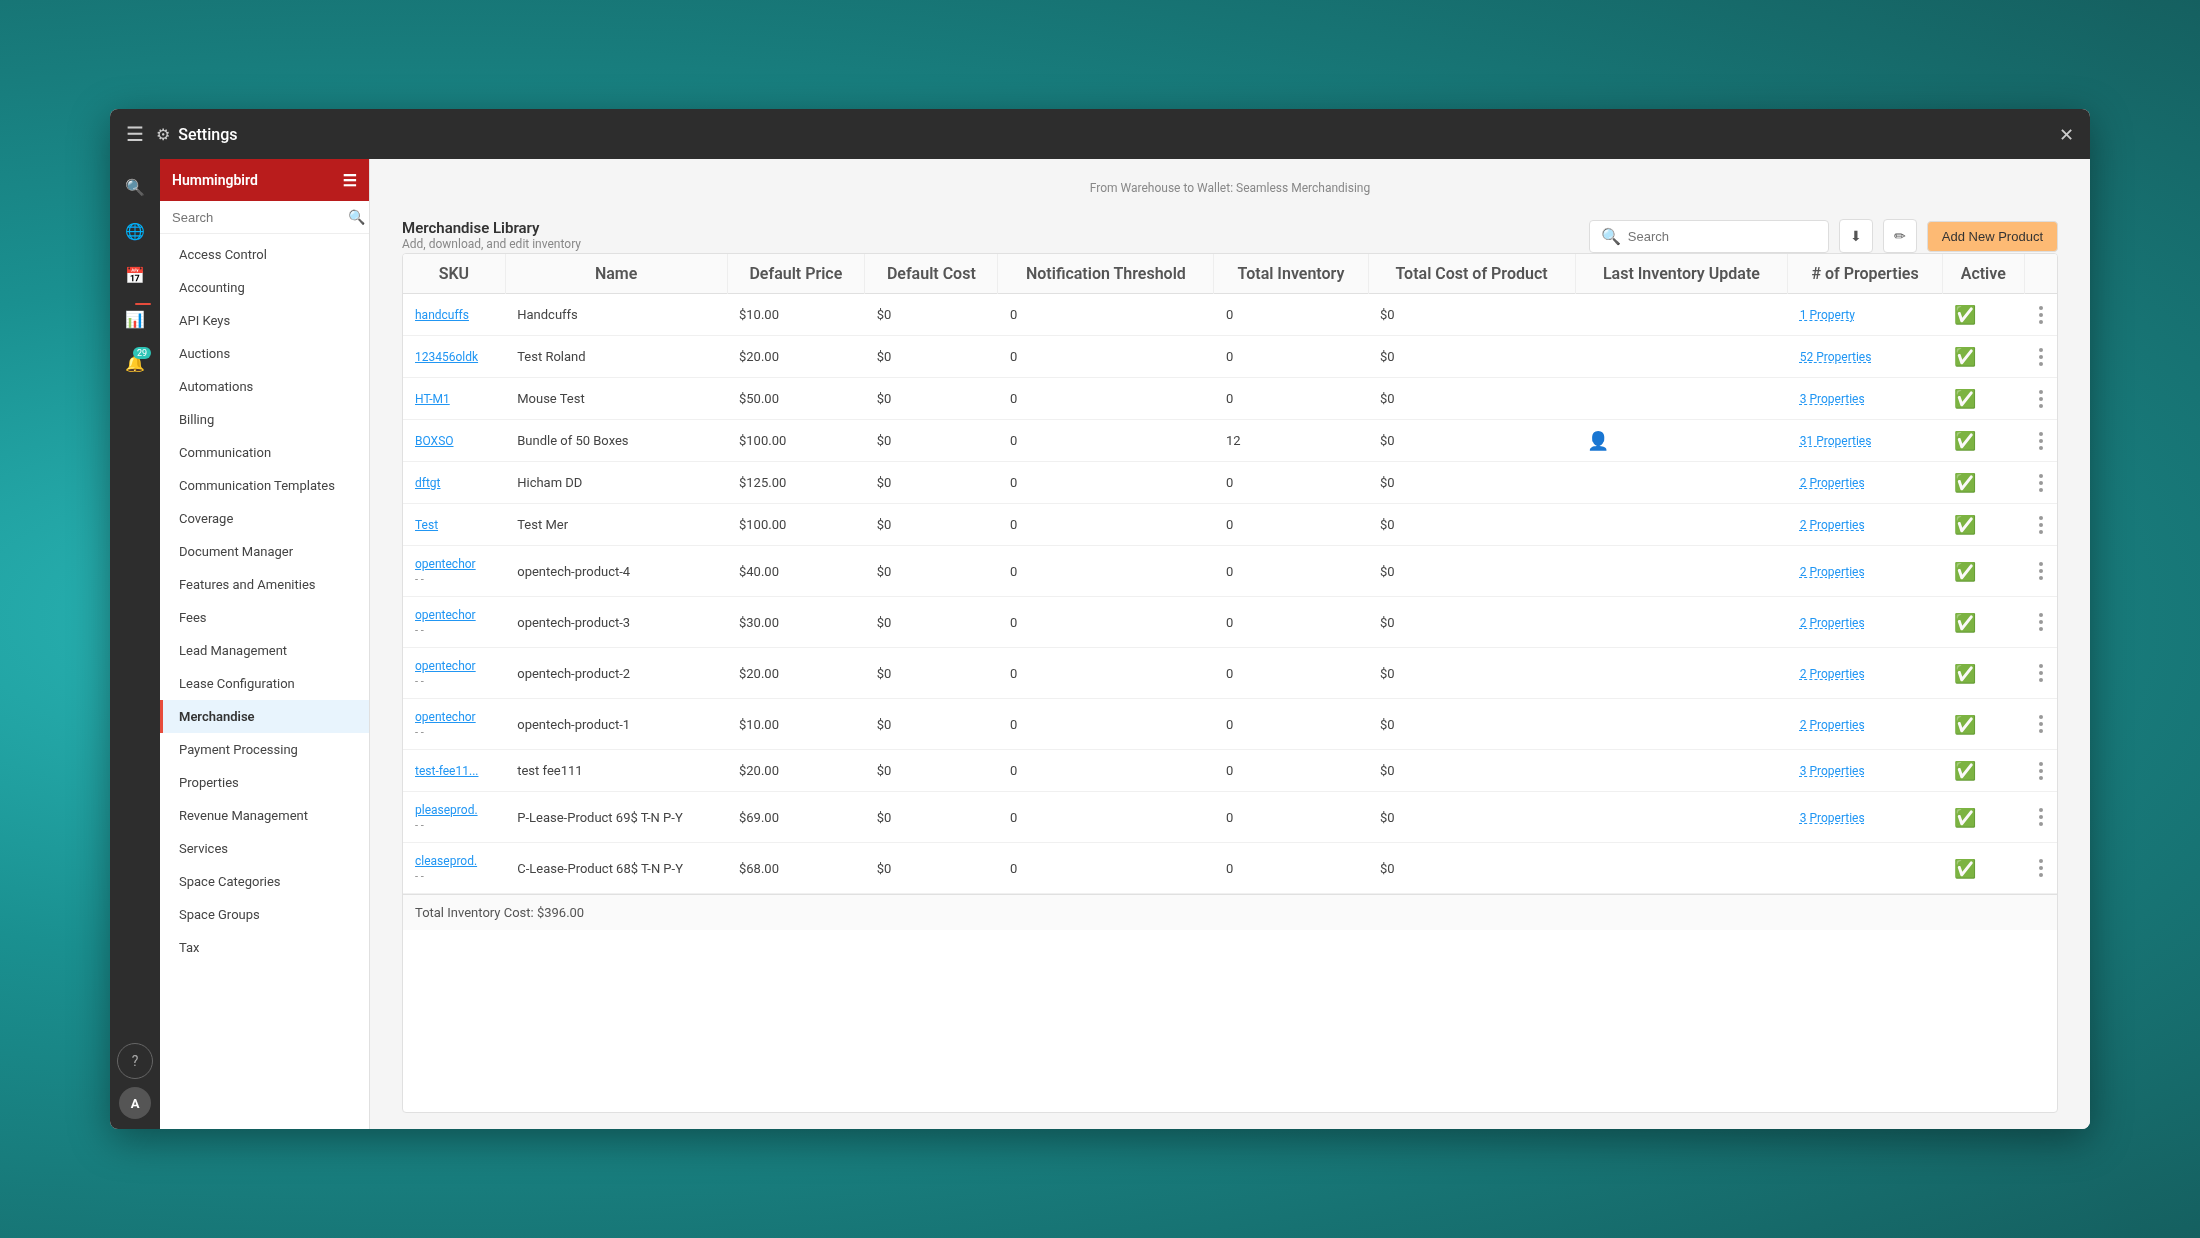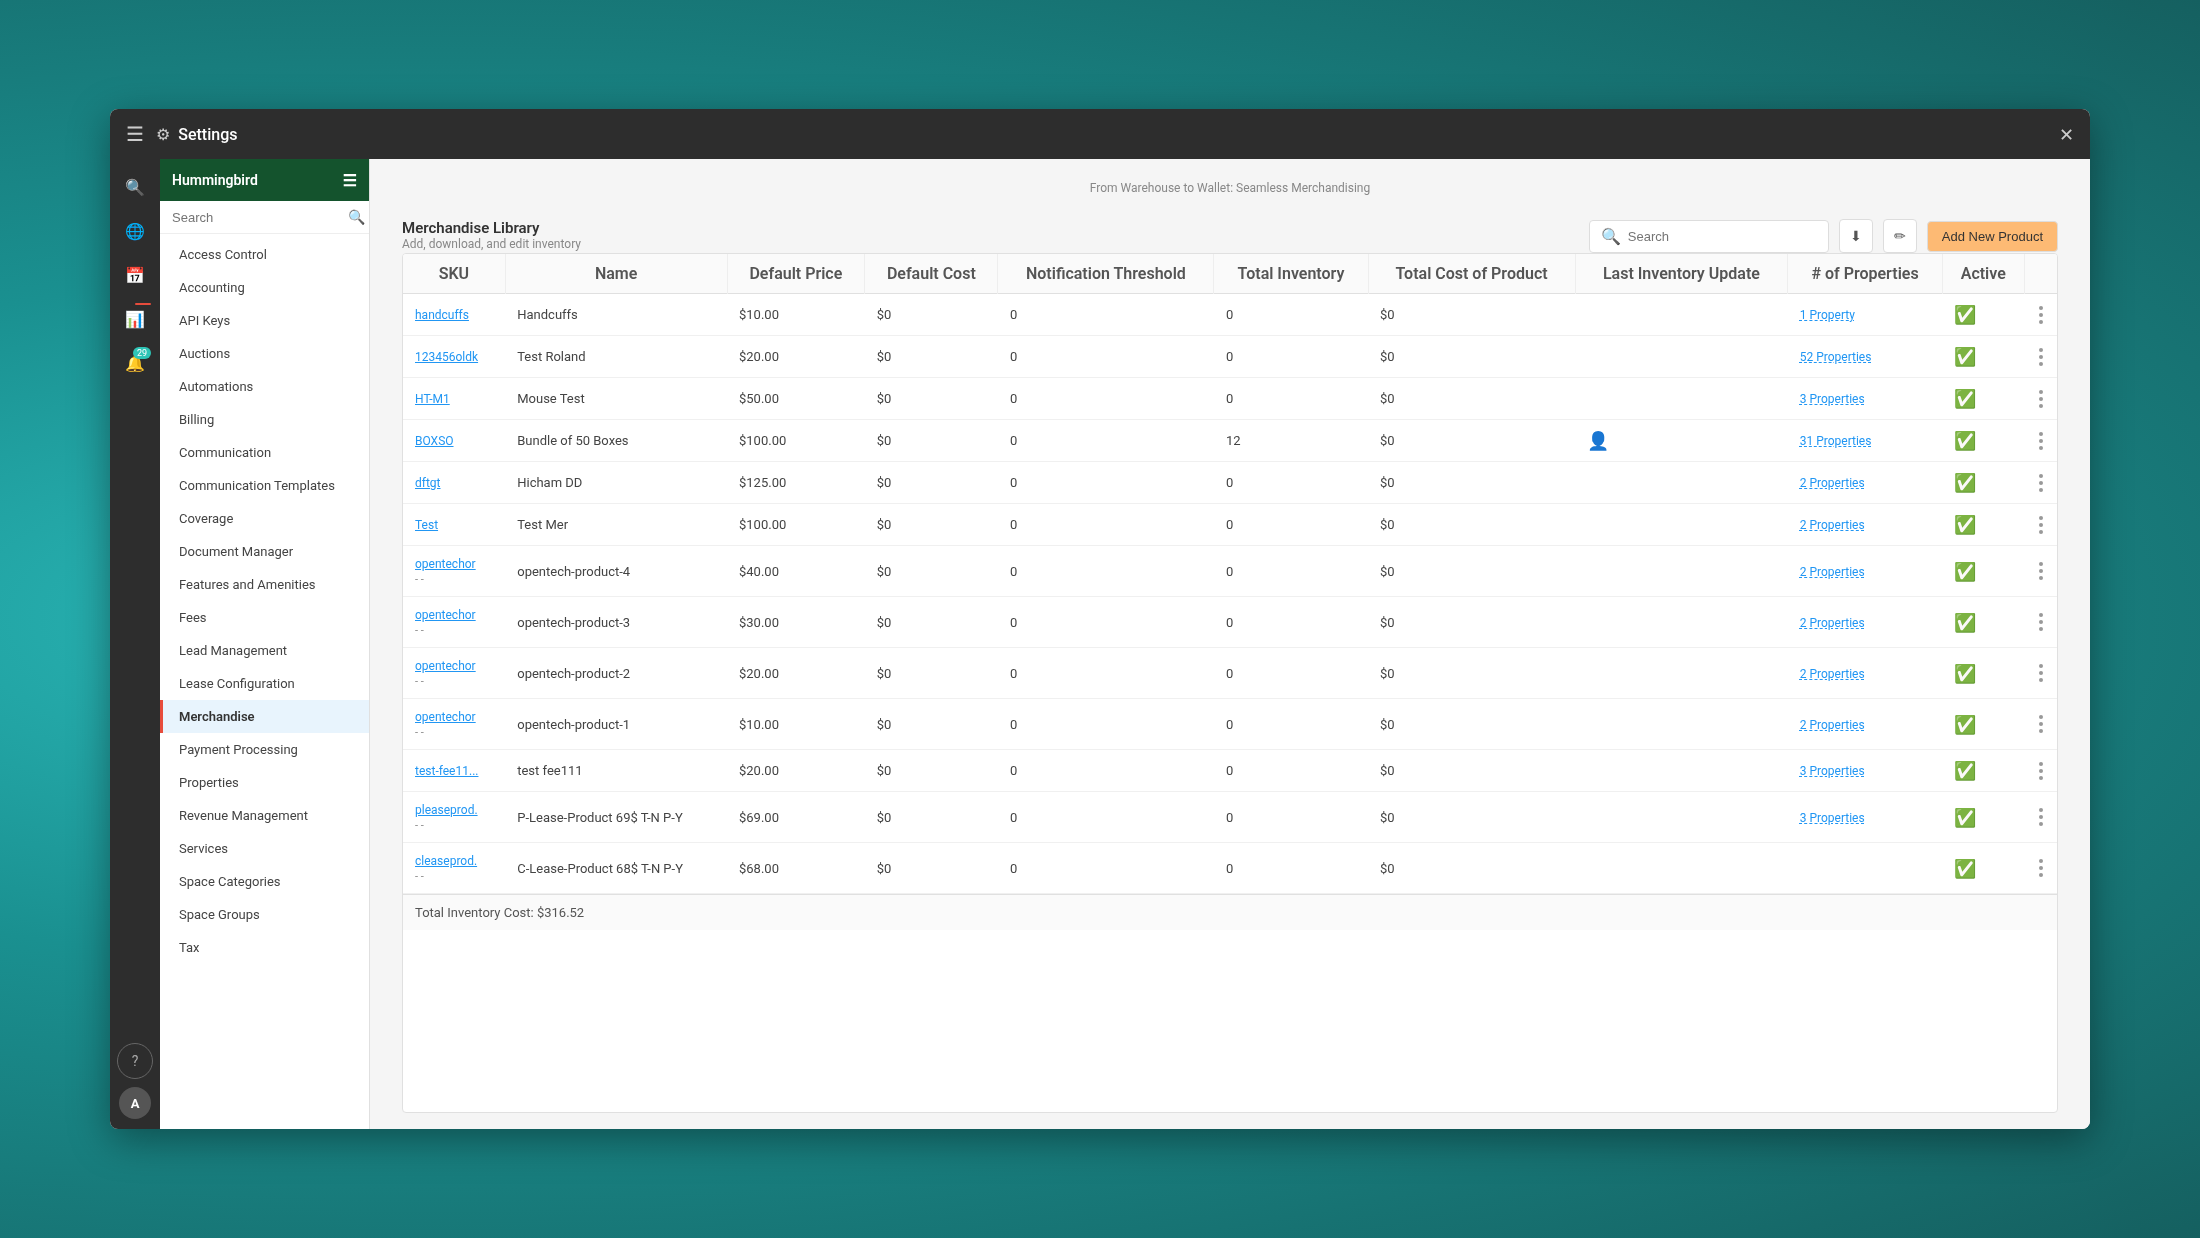--- a/index.html
+++ b/index.html
@@ -123,21 +123,21 @@
     .nav-sidebar {
       width: 210px;
       background: #fff;
       border-right: 1px solid #e0e0e0;
       display: flex;
       flex-direction: column;
       flex-shrink: 0;
       overflow: hidden;
     }
     .nav-header {
-      background: #14532d;
+      background: #b91c1c;
       height: 42px;
       display: flex;
       align-items: center;
       padding: 0 12px;
       color: #fff;
       font-size: 14px;
       font-weight: 600;
     }
     .nav-header-icon {
       margin-left: auto;
@@ -719,19 +719,19 @@
                     <div class="menu-dots">
                       <span></span>
                       <span></span>
                       <span></span>
                     </div>
                   </td>
                 </tr>
               </tbody>
           </table>
           <div class="table-footer">
-            <span>Total Inventory Cost: $316.52</span>
+            <span>Total Inventory Cost: $396.00</span>
           </div>
         </div>
       </div>
     </div>
   </div>
 </div>
 
 </body></html>

